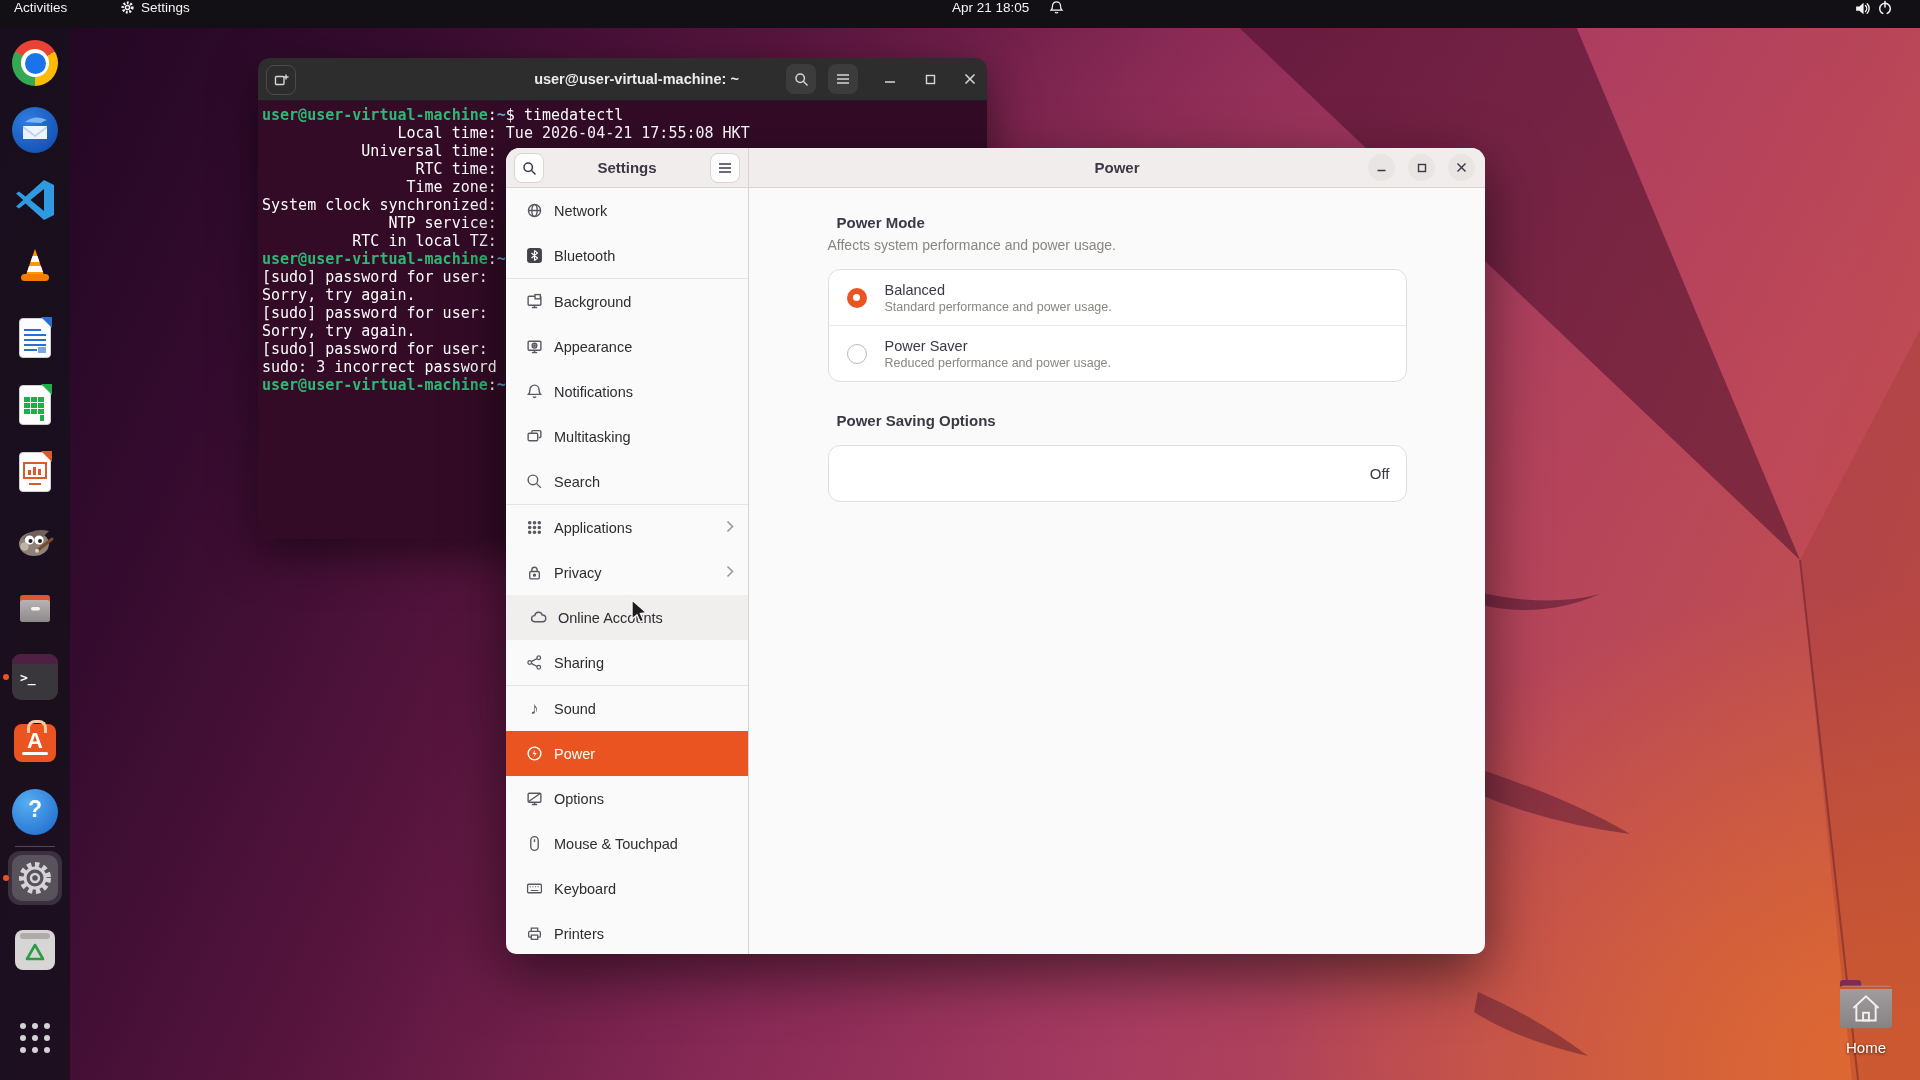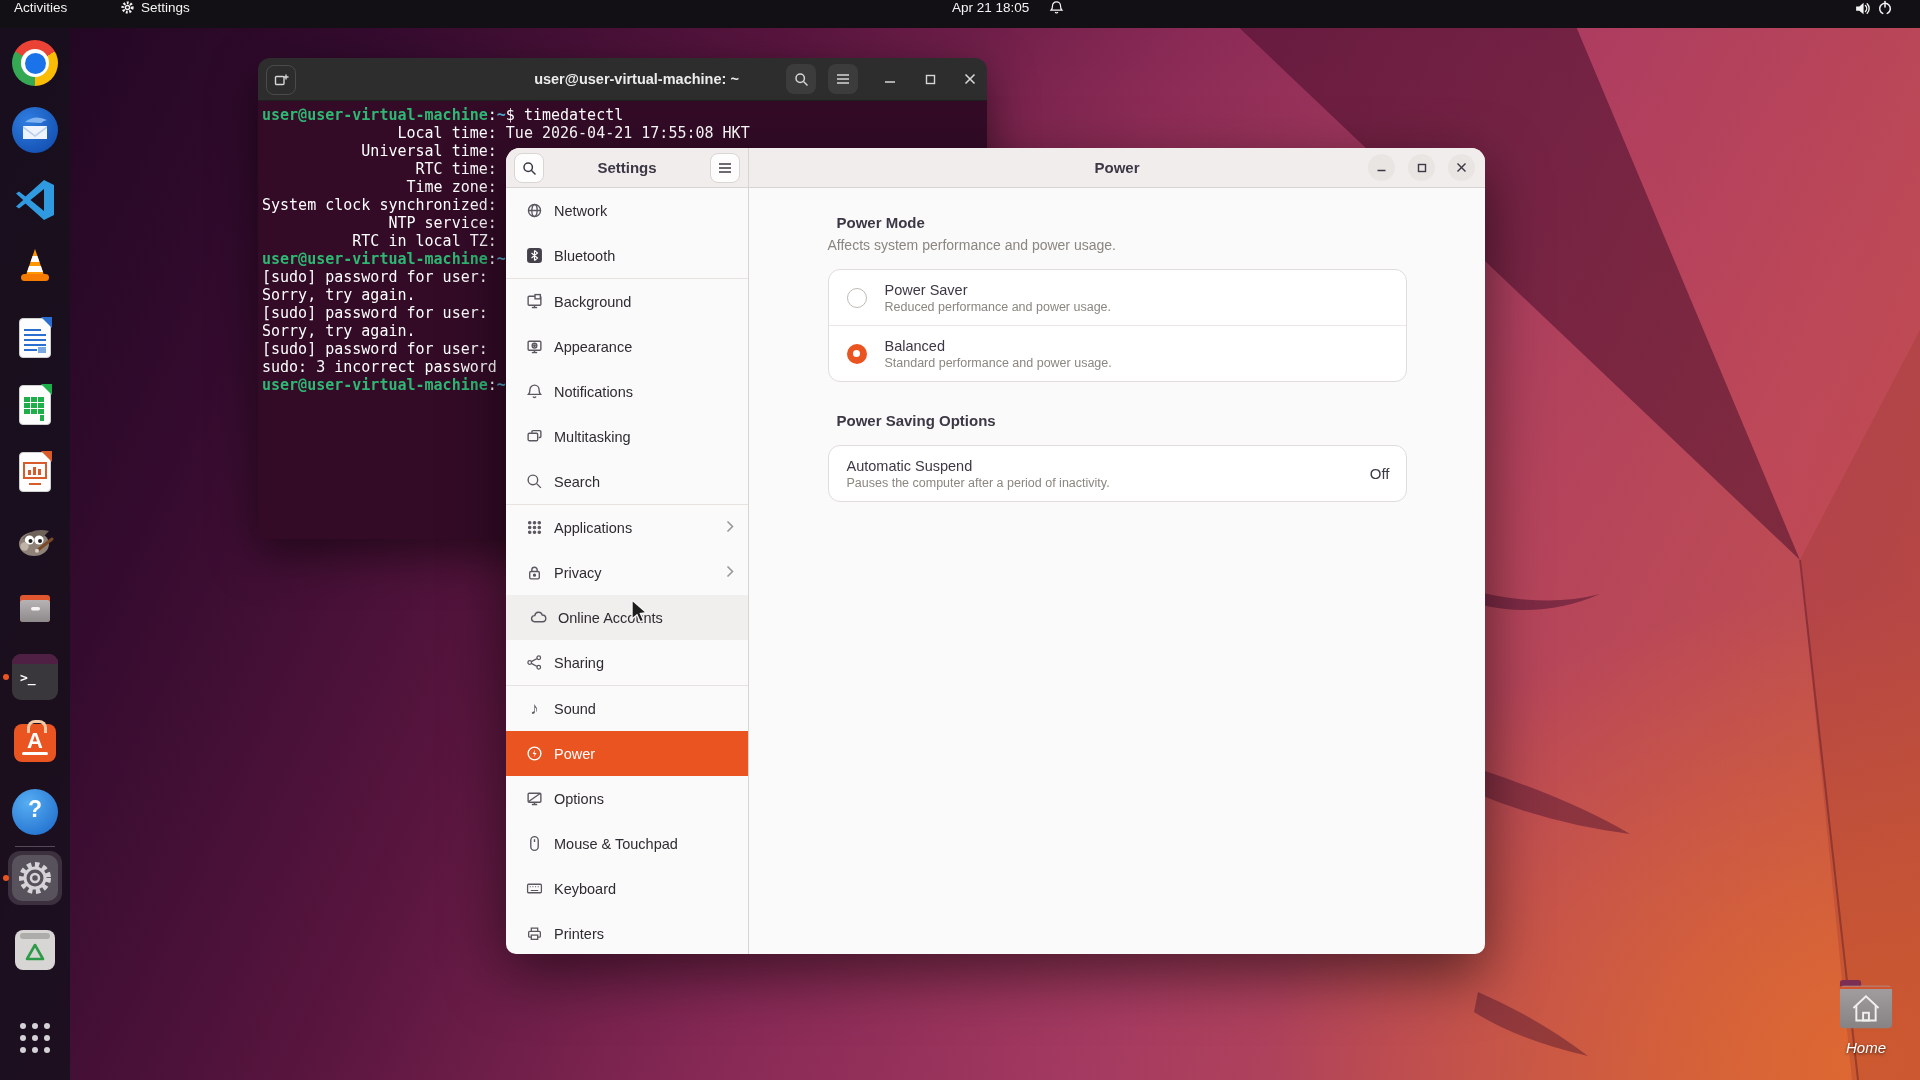--- a/index.html
+++ b/index.html
@@ -63,21 +63,21 @@
   .crow + .crow{border-top:1px solid #ebe8e5;}
   .ct{font-size:14.5px;color:#3d3846;}
   .cd{font-size:12.5px;color:#8b8680;margin-top:2px;}
   .radio{width:20px;height:20px;border-radius:50%;box-sizing:border-box;flex:none;position:relative;}
   .radio.on{background:#e95420;}
   .radio.on::after{content:"";position:absolute;left:6.5px;top:6.5px;width:7px;height:7px;border-radius:50%;background:#fff;}
   .radio.off{background:#fff;border:1.5px solid #bfbab5;}
   .cval{margin-left:auto;display:flex;align-items:center;gap:10px;font-size:15px;color:#3d3846;}
   
   #home{position:absolute;left:1830px;top:979px;width:72px;text-align:center;z-index:1;}
-  #home-label{color:#fff;font-size:15px;margin-top:2px;text-shadow:0 1px 3px rgba(0,0,0,.7);font-style:italic;}
+  #home-label{color:#fff;font-size:15px;margin-top:2px;text-shadow:0 1px 3px rgba(0,0,0,.7);}
 </style>
 </head>
 <body>
 
 <div id="screen">
 
   <svg class="abs" style="left:0;top:0;" width="1920" height="1080" viewBox="0 0 1920 1080">
     <polygon points="1210,0 1565,0 1800,560" fill="rgba(66,10,40,.5)"></polygon>
     <polygon points="1565,0 1920,0 1920,330 1800,560" fill="rgba(200,70,95,.22)"></polygon>
     <polygon points="1800,560 1920,330 1920,1080 1852,1080" fill="rgba(150,42,42,.25)"></polygon>
@@ -615,43 +615,39 @@
             </svg>
         </div>
       </div>
       <div id="pane-content">
         <div class="col">
           <div class="sect-h">Power Mode</div>
           <div class="sect-d">Affects system performance and power usage.</div>
 
           <div class="card">
             <div class="crow">
+              <span class="radio on"></span>
+              <span>
+                <div class="ct">Balanced</div>
+                <div class="cd">Standard performance and power usage.</div>
+              </span>
+            </div>
+            <div class="crow">
               <span class="radio off"></span>
               <span>
                 <div class="ct">Power Saver</div>
                 <div class="cd">Reduced performance and power usage.</div>
               </span>
             </div>
-            <div class="crow">
-              <span class="radio on"></span>
-              <span>
-                <div class="ct">Balanced</div>
-                <div class="cd">Standard performance and power usage.</div>
-              </span>
-            </div>
           </div>
 
           <div class="sect-h" style="margin-top:30px;">Power Saving Options</div>
 
           <div class="card">
             <div class="crow">
-              <span>
-                <div class="ct">Automatic Suspend</div>
-                <div class="cd">Pauses the computer after a period of inactivity.</div>
-              </span>
               <span class="cval">
                 <span>Off</span>
               </span>
             </div>
           </div>
         </div>
       </div>
     </div>
   </div>
 

